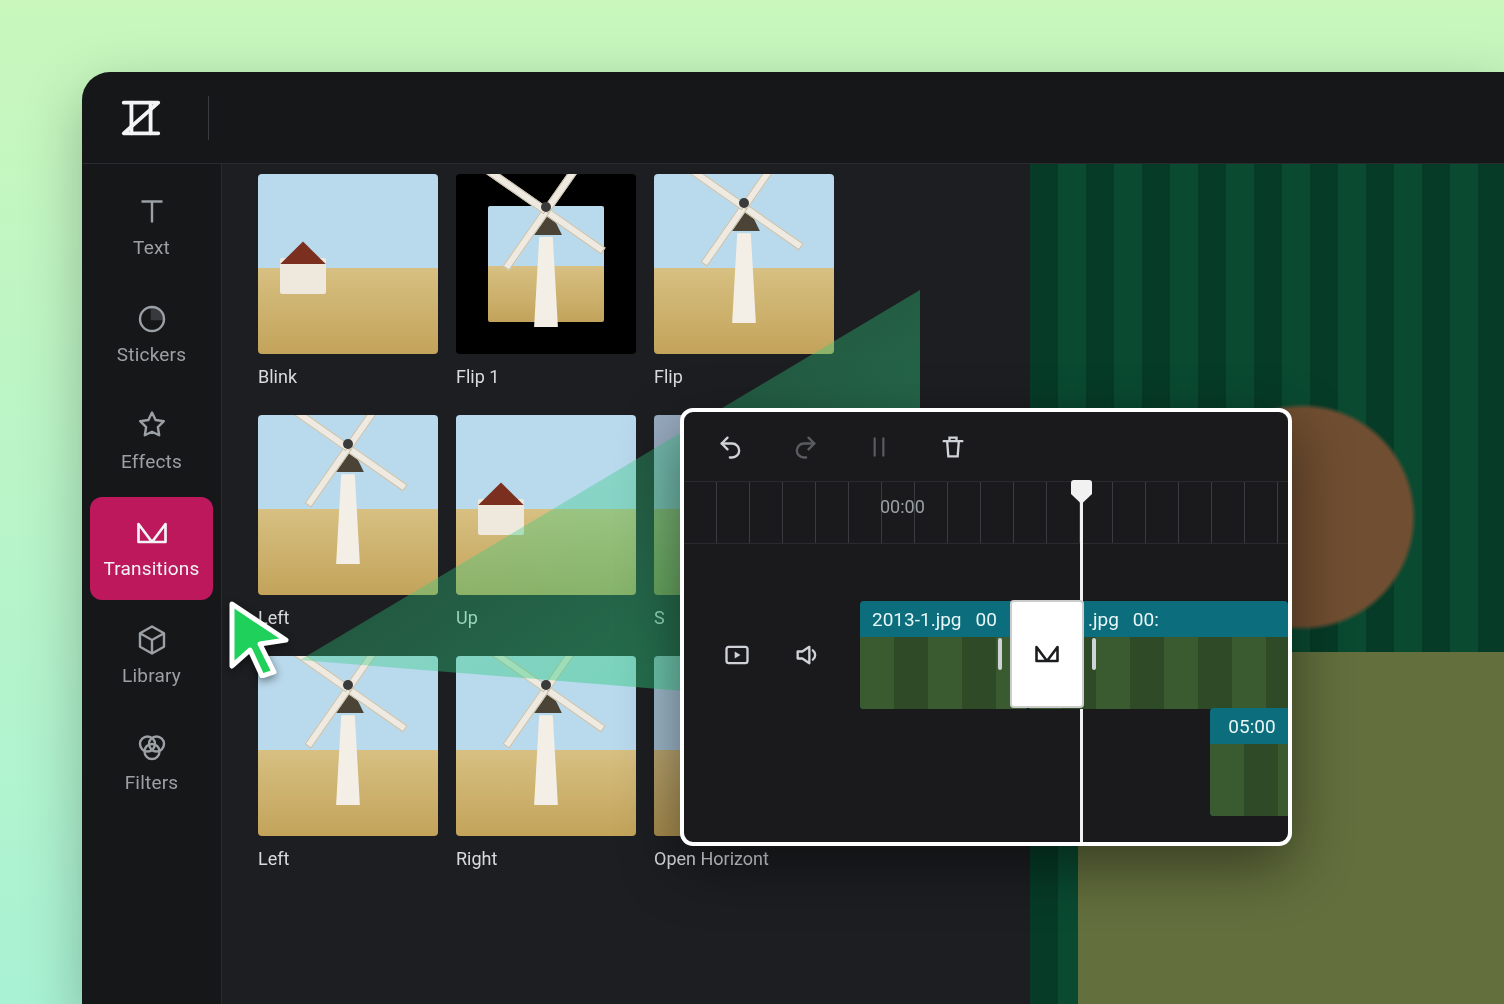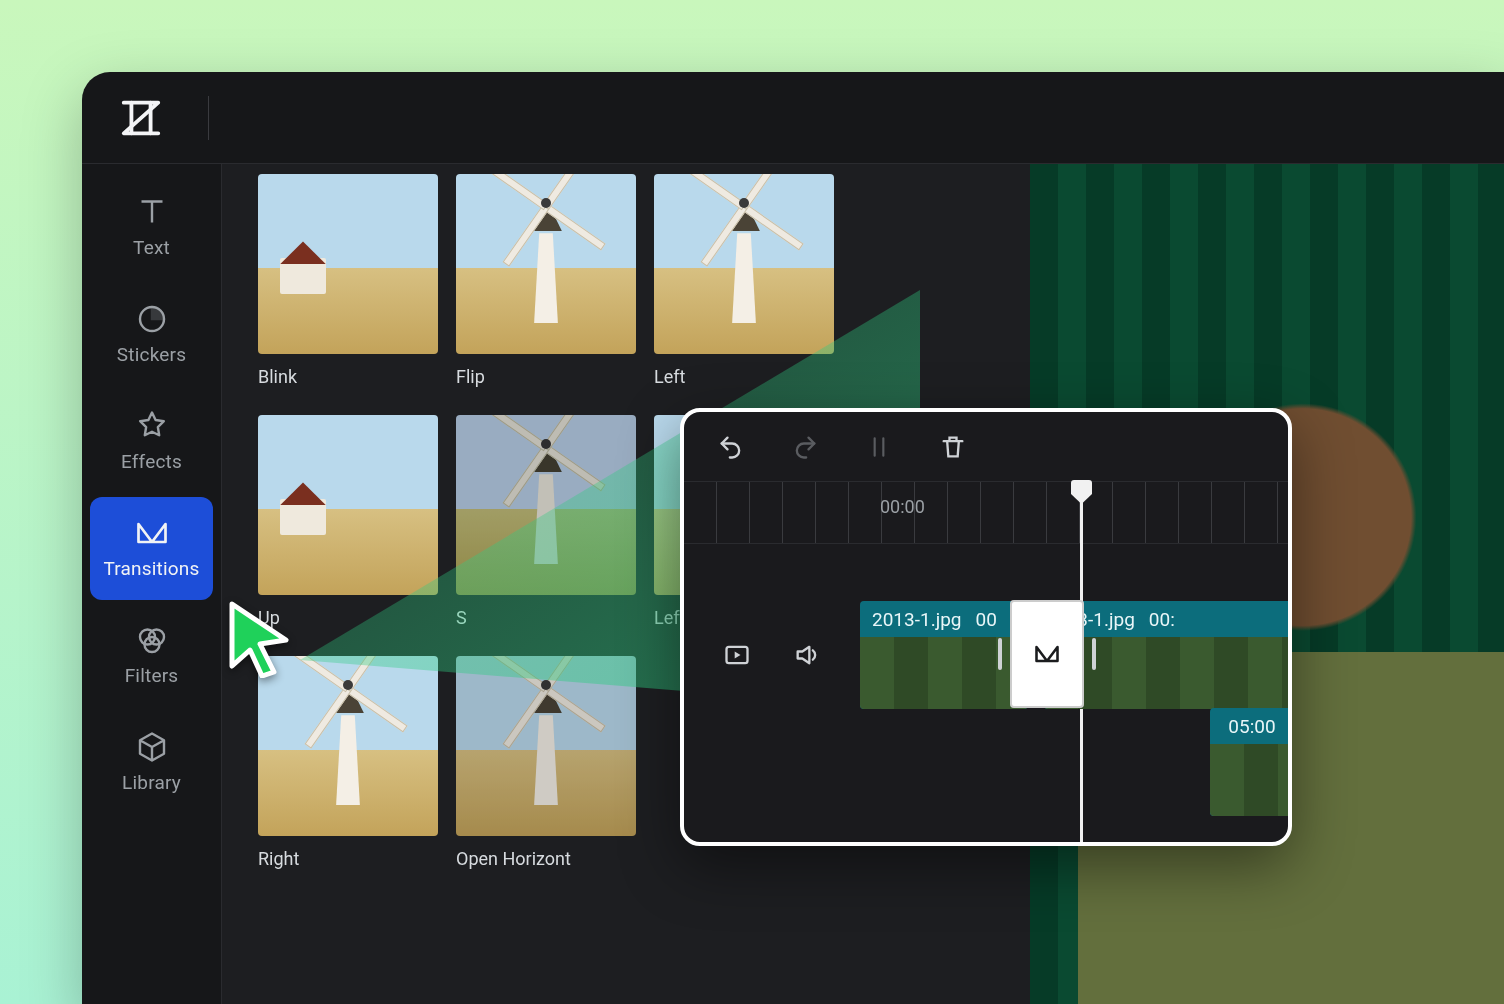--- a/index.html
+++ b/index.html
@@ -24,21 +24,21 @@
   
   .titlebar{height:92px;display:flex;align-items:center;padding-left:36px;border-bottom:1px solid #2a2b2f}
   .logo svg{width:46px;height:46px}
   .vdiv{width:1px;height:44px;background:#3a3b3f;margin-left:44px}
   
   .body{position:absolute;top:92px;left:0;right:0;bottom:0;display:flex}
   
   .sidebar{width:var(--sidebar-w);flex:0 0 var(--sidebar-w);background:var(--bg-sidebar);border-right:1px solid #2a2b2f;display:flex;flex-direction:column;align-items:stretch;padding-top:10px}
   .stab{display:flex;flex-direction:column;align-items:center;gap:6px;padding:18px 6px 20px 6px;color:var(--txt-dim);cursor:pointer;border-radius:12px;margin:2px 8px}
   .stab .stab-label{font-size:19px;letter-spacing:.2px}
-  .stab.active{background:#1d4ed8;color:#f1f3f5}
+  .stab.active{background:#be185d;color:#f1f3f5}
   .stab svg{width:36px;height:36px}
   
   .gallery{flex:1 1 auto;background:var(--bg-panel);padding:10px 18px 0 36px;position:relative;overflow:hidden}
   .grid{display:grid;grid-template-columns:repeat(3,180px);column-gap:18px;row-gap:28px}
   .tile{display:flex;flex-direction:column;gap:12px}
   .thumb{width:180px;height:180px;border-radius:4px;overflow:hidden;position:relative;background:linear-gradient(180deg,#b9d9ec 0%,#b9d9ec 52%,#d7c082 52%,#c3a35a 100%)}
   .thumb.dark{background:#000;display:flex;align-items:center;justify-content:center}
   .thumb.dark .inner{width:64%;height:64%;background:linear-gradient(180deg,#b9d9ec 0%,#b9d9ec 52%,#d7c082 52%,#c3a35a 100%);border-radius:2px;position:relative}
   .tile-name{color:var(--txt);font-size:18px}
   
@@ -58,21 +58,21 @@
   .preview-img{position:absolute;inset:0;background:linear-gradient(180deg,#0a2b1c 0%,#0a2b1c 100%)}
   .curtain{position:absolute;inset:0;background:repeating-linear-gradient(90deg,#063b27 0 28px,#0a4a31 28px 56px)}
   .person{position:absolute;left:10%;right:0;top:6%;bottom:0;background:radial-gradient(circle at 52% 38%,#6b4a2f 0 20%,transparent 21%),linear-gradient(180deg,transparent 0 55%,#5e6a3a 55% 100%);filter:brightness(1.05)}
   
   .connector{position:absolute;pointer-events:none;left:300px;top:290px;width:720px;height:420px}
   .connector svg{width:100%;height:100%}
   
   .cursor{position:absolute;left:226px;top:600px;width:66px;height:78px;pointer-events:none}
   .cursor svg{width:100%;height:100%;filter:drop-shadow(0 3px 4px rgba(0,0,0,.45))}
   
-  .inset{position:absolute;left:680px;top:408px;width:612px;height:438px;background:var(--timeline-bg);border:4px solid #fff;border-radius:20px;box-shadow:0 20px 60px rgba(0,0,0,.45);overflow:hidden}
+  .inset{position:absolute;left:680px;top:408px;width:612px;height:438px;background:var(--timeline-bg);border:4px solid #fff;border-radius:13px;box-shadow:0 20px 60px rgba(0,0,0,.45);overflow:hidden}
   .inset-toolbar{height:70px;display:flex;align-items:center;gap:40px;padding:0 30px;border-bottom:1px solid #2a2b2f}
   .itool{width:34px;height:34px;display:flex;align-items:center;justify-content:center;color:#cfd2d6}
   .itool.dim{color:#5a5c60}
   .ruler{height:62px;position:relative;border-bottom:1px solid #2a2b2f}
   .tick{position:absolute;top:14px;color:#9ba0a5;font-size:18px}
   .ruler .marks{position:absolute;inset:0;background:repeating-linear-gradient(90deg,transparent 0 32px,#3a3b3f 32px 33px)}
   .playhead{position:absolute;top:0;bottom:-300px;width:3px;background:#f1f1f1}
   .playhead .cap{position:absolute;top:-2px;left:-9px;width:21px;height:24px;background:#f1f1f1;clip-path:polygon(0 0,100% 0,100% 58%,50% 100%,0 58%);border-radius:3px 3px 0 0}
   .track-area{position:relative;height:calc(100% - 132px)}
   .track-row{position:absolute;left:0;right:0;height:110px;display:flex;align-items:center}
@@ -145,49 +145,65 @@
           <span>
             <svg viewBox="0 0 24 24" fill="none" stroke="currentColor" stroke-width="1.8" stroke-linecap="round" stroke-linejoin="round">
                 <path d="M3 6l9 12L3 18zM21 6l-9 12 9 0z"></path>
               </svg>
           </span>
           <span class="stab-label">Transitions</span>
         </div>
 
         <div class="stab">
           <span>
+            <svg viewBox="0 0 24 24" fill="none" stroke="currentColor" stroke-width="1.6" stroke-linejoin="round">
+                <path d="M12 3l8 4.5v9L12 21l-8-4.5v-9zM4 7.5l8 4.5 8-4.5M12 12v9"></path>
+              </svg>
+          </span>
+          <span class="stab-label">Library</span>
+        </div>
+
+        <div class="stab">
+          <span>
             <svg viewBox="0 0 24 24" fill="none" stroke="currentColor" stroke-width="1.6">
                 <circle cx="9" cy="10" r="5"></circle>
                 <circle cx="15" cy="10" r="5"></circle>
                 <circle cx="12" cy="15" r="5"></circle>
               </svg>
           </span>
           <span class="stab-label">Filters</span>
         </div>
-
-        <div class="stab">
-          <span>
-            <svg viewBox="0 0 24 24" fill="none" stroke="currentColor" stroke-width="1.6" stroke-linejoin="round">
-                <path d="M12 3l8 4.5v9L12 21l-8-4.5v-9zM4 7.5l8 4.5 8-4.5M12 12v9"></path>
-              </svg>
-          </span>
-          <span class="stab-label">Library</span>
-        </div>
       </div>
 
       <div class="gallery">
         <div class="grid">
 
           <div class="tile">
             <div class="thumb">
               <div class="house"></div>
             </div>
             <div class="tile-name">Blink</div>
           </div>
 
+          <div class="tile">
+            <div class="thumb dark">
+              <div class="inner">
+                  <div class="mill">
+                    <div class="tower"></div>
+                    <div class="roof"></div>
+                    <div class="blade b1"></div>
+                    <div class="blade b2"></div>
+                    <div class="blade b3"></div>
+                    <div class="blade b4"></div>
+                    <div class="hub"></div>
+                  </div>
+                </div>
+            </div>
+            <div class="tile-name">Flip 1</div>
+          </div>
 
           <div class="tile">
             <div class="thumb">
               <div class="mill">
                   <div class="tower"></div>
                   <div class="roof"></div>
                   <div class="blade b1"></div>
                   <div class="blade b2"></div>
                   <div class="blade b3"></div>
                   <div class="blade b4"></div>
@@ -347,21 +363,21 @@
                 <path d="M10 9l5 3-5 3z" fill="currentColor" stroke="none"></path>
               </svg>
           </span>
           <span class="itool">
             <svg viewBox="0 0 24 24" width="28" height="28" fill="none" stroke="currentColor" stroke-width="2" stroke-linecap="round" stroke-linejoin="round">
                 <path d="M4 9v6h4l6 4V5l-6 4H4z"></path>
                 <path d="M17 8a5 5 0 0 1 0 8"></path>
               </svg>
           </span>
         </div>
-        <div style="display:flex;gap:16px;flex:1">
+        <div style="display:flex;gap:0;flex:1">
           <div class="clip" style="width:168px">
             <div class="label">
               <span>2013-1.jpg</span>
               <span>00</span>
             </div>
             <div class="strip"></div>
           </div>
           <div class="clip" style="width:260px">
             <div class="label">
               <span>013-1.jpg</span>

